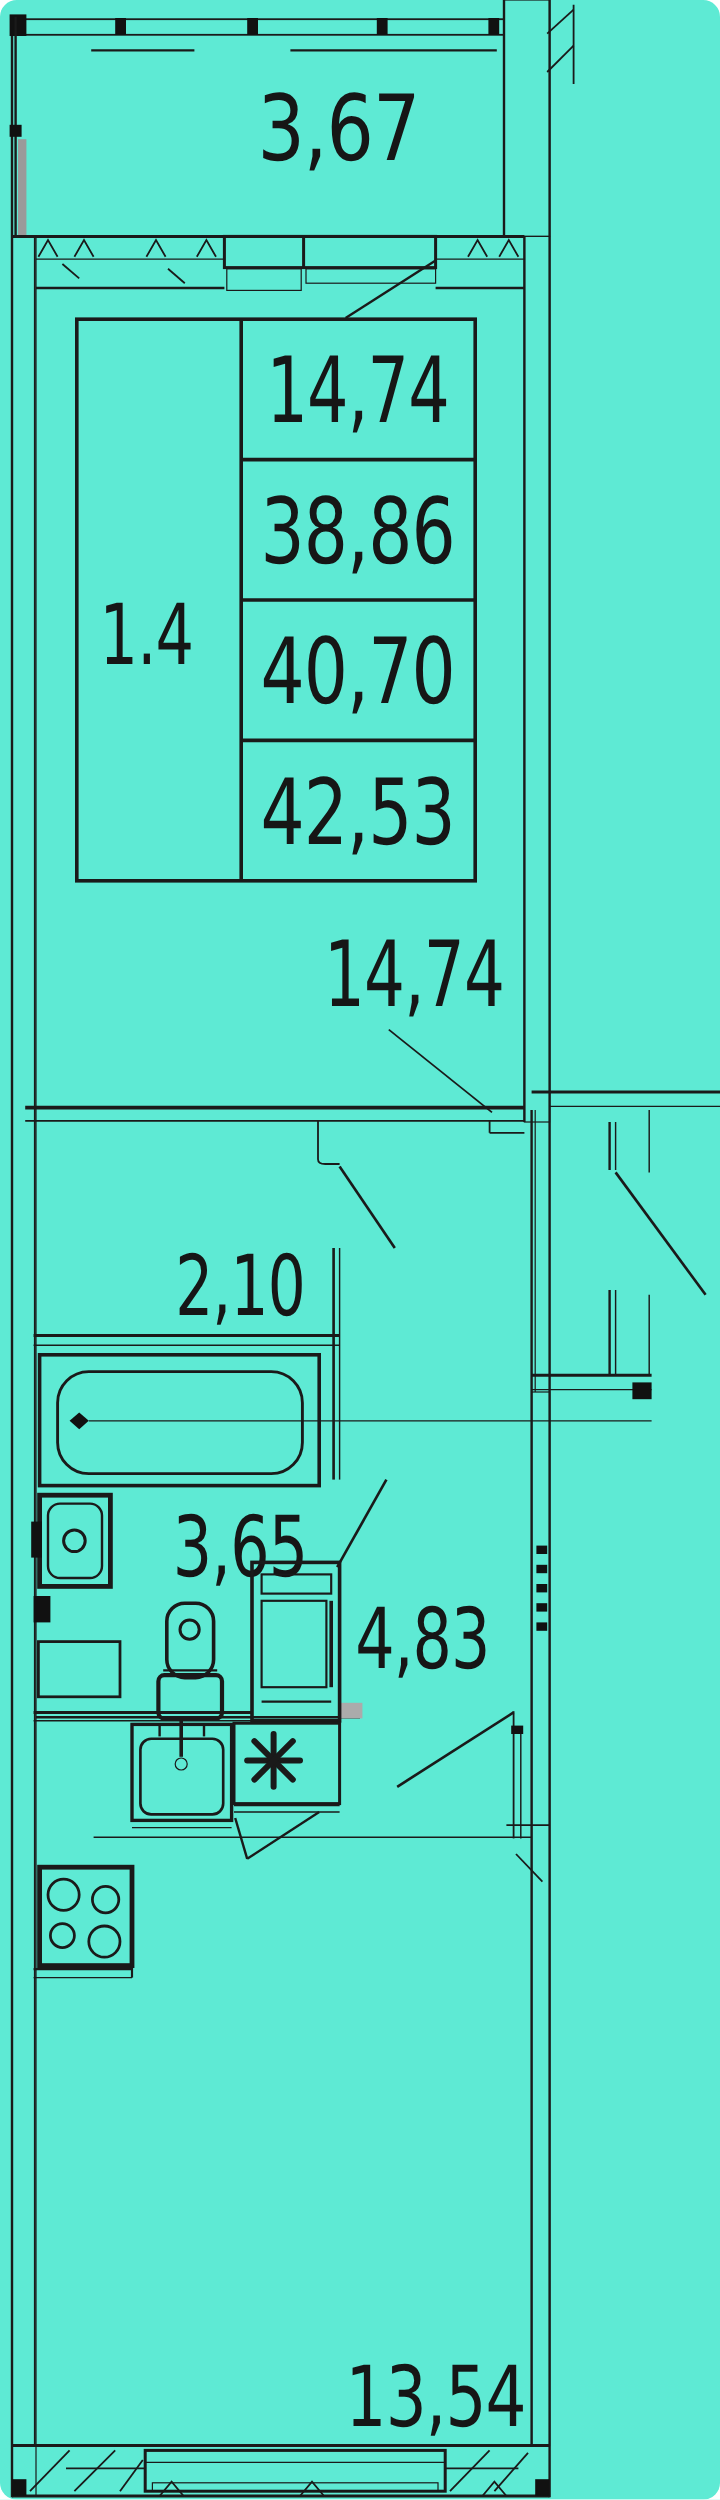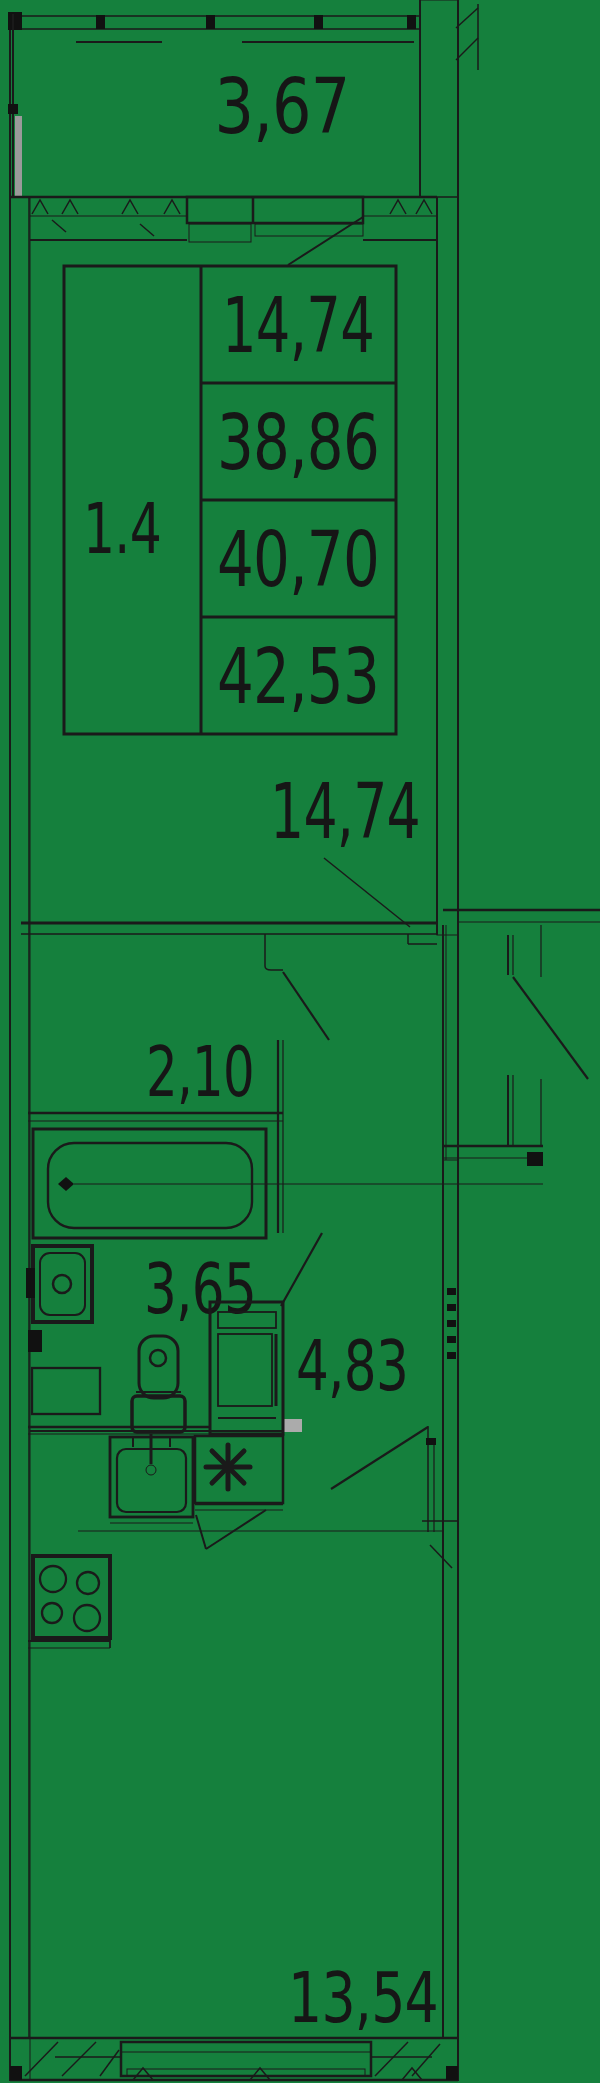--- a/index.html
+++ b/index.html
@@ -1,16 +1,16 @@
 <!DOCTYPE html>
 <html><head>
 <meta charset="utf-8">
 <style>
   html,body{margin:0;padding:0;background:#ffffff;}
-  .plan-wrap{position:relative;width:600px;height:2083px;background:#15803d;overflow:hidden;}
+  .plan-wrap{position:relative;width:600px;height:2083px;background:#5eead4;overflow:hidden;border-radius:14px;}
   svg{display:block;}
   text{font-family:"DejaVu Sans","Liberation Sans",sans-serif;fill:#161616;letter-spacing:-1px;}
   line,path,rect.o,polyline,circle{stroke:#1a1a1a;fill:none;}
 </style>
 </head>
 <body>
 
 <div class="plan-wrap">
 <svg width="600" height="2083" viewBox="0 0 600 2083">
   <defs>

